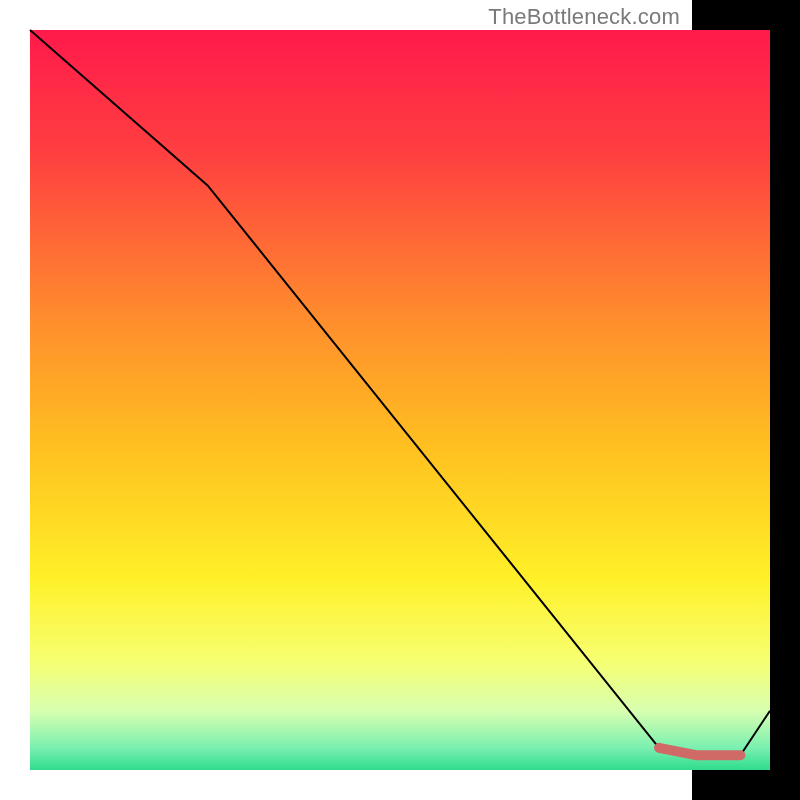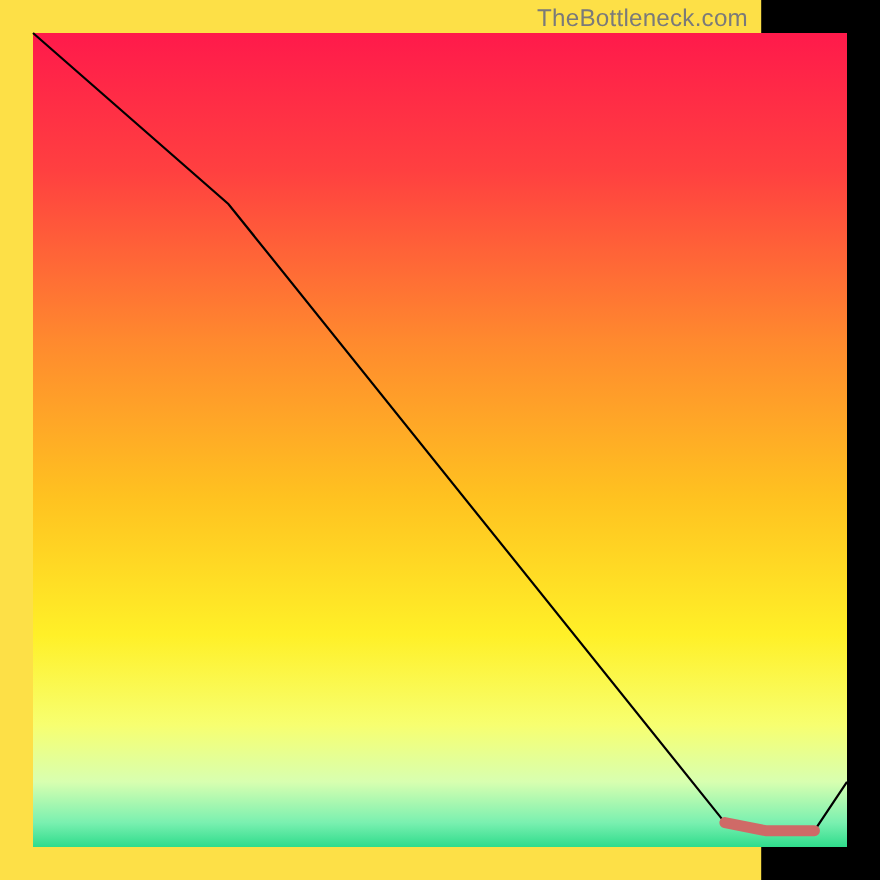--- a/index.html
+++ b/index.html
@@ -8,21 +8,21 @@
     width: 800px;
     height: 800px;
     background: #000;
     overflow: hidden;
     font-family: Arial, Helvetica, sans-serif;
   }
   .frame {
     position: relative;
     width: 692px;
     height: 800px;
-    background: #fde047;
+    background: #ffffff;
   }
   .watermark {
     position: absolute;
     top: 4px;
     right: 12px;
     color: #7a7a7a;
     font-size: 22px;
     font-weight: 500;
     letter-spacing: 0.2px;
     user-select: none;

